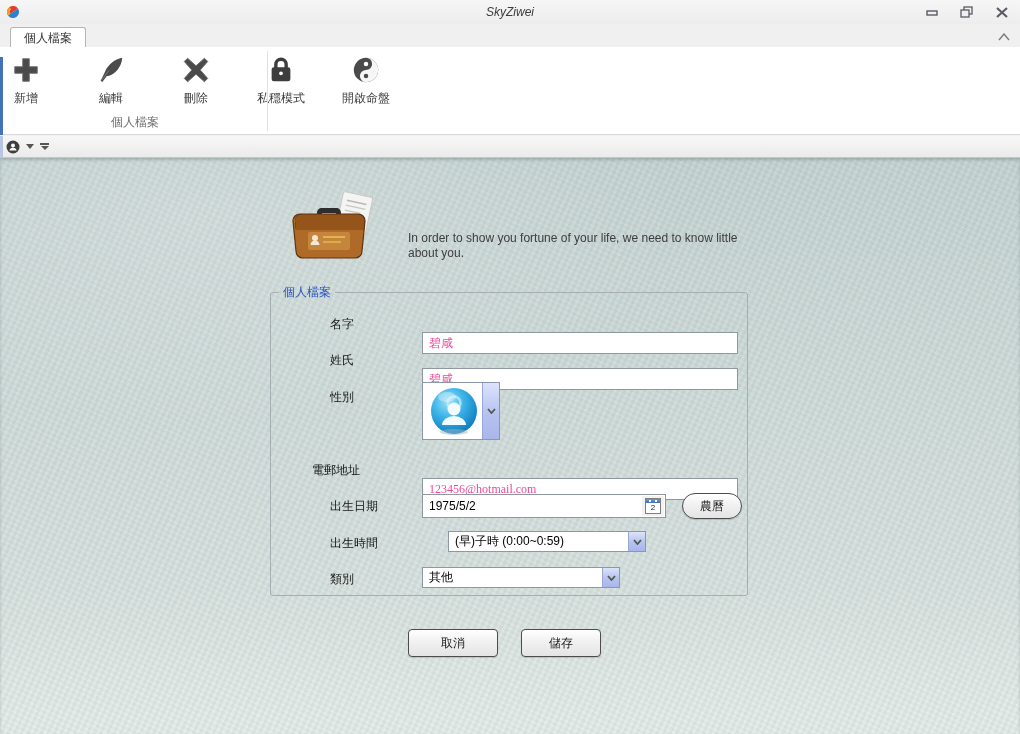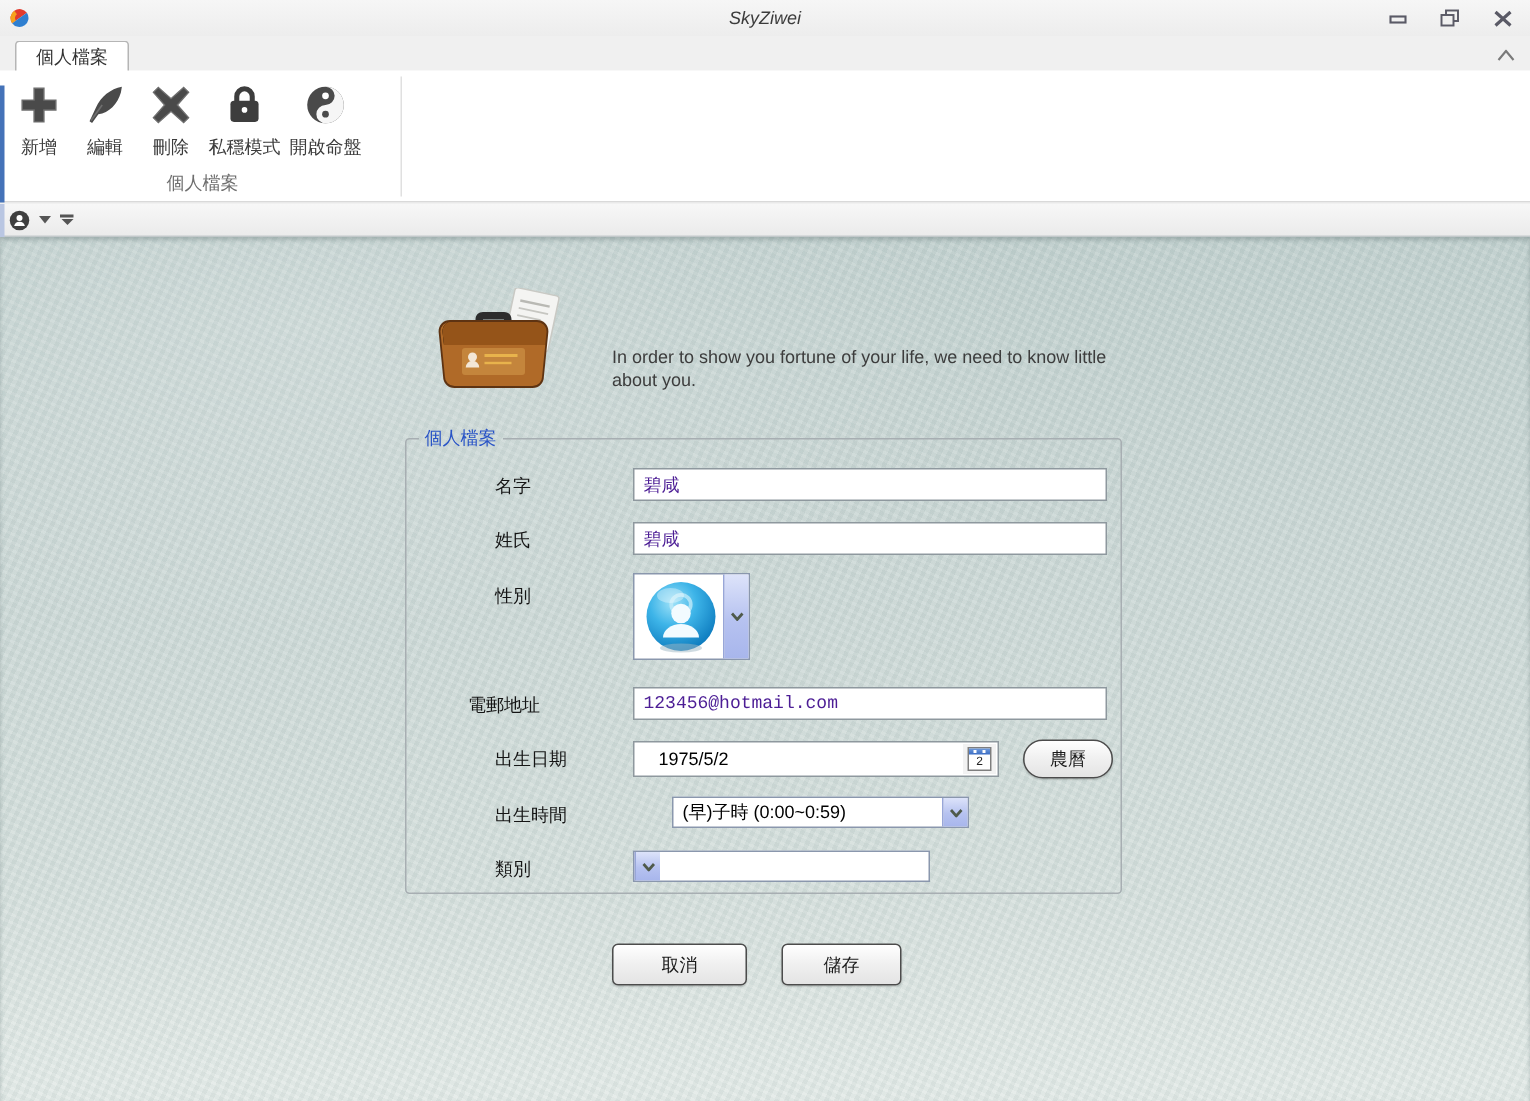--- a/index.html
+++ b/index.html
@@ -18,21 +18,21 @@
   .tabrow { position:absolute; left:0; top:24px; width:100%; height:23px; background:#f0f0f0; }
   .tab { position:absolute; left:10px; top:3px; width:76px; height:21px; background:#fff;
          border:1px solid #b5b5b5; border-bottom:none; border-radius:3px 3px 0 0;
          display:flex; align-items:center; justify-content:center; color:#333; }
   .ribbon-collapse { position:absolute; right:10px; top:6px; color:#7a7a7a; }
 
   
   .ribbon { position:absolute; left:0; top:47px; width:100%; height:88px; background:#fff; border-bottom:1px solid #d9d9d9; }
   .ribbon-accent { position:absolute; left:0; top:10px; width:3px; height:78px; background:#4472b8; }
   .rb-group { position:absolute; left:4px; top:2px; height:84px; width:262px; }
-  .rb-buttons { display:flex; align-items:flex-start; }
+  .rb-buttons { display:flex; align-items:flex-start;gap:41px; }
   .rb-btn { display:flex; flex-direction:column; align-items:center; padding:4px 3px 0 3px; min-width:44px; cursor:default; }
   .rb-btn .ico { width:34px; height:34px; display:flex; align-items:center; justify-content:center; }
   .rb-btn .lbl { margin-top:3px; color:#3c3c3c; white-space:nowrap; }
   .rb-grouplabel { position:absolute; left:0; bottom:2px; width:262px; text-align:center; color:#6e6e6e; }
   .rb-sep { position:absolute; left:267px; top:4px; width:1px; height:80px; background:#e0e0e0; }
 
   
   .qat { position:absolute; left:0; top:136px; width:100%; height:22px;
          background:linear-gradient(#f7f7f7,#ebebeb); border-bottom:1px solid #c2c8ca;
          display:flex; align-items:center; padding-left:6px; gap:6px; }
@@ -57,31 +57,31 @@
 
   .briefcase { position:absolute; left:288px; top:34px; }
 
   
   fieldset.groupbox { position:absolute; left:270px; top:126px; width:478px; height:312px;
     border:1px solid #a7aeb2; border-radius:3px; }
   fieldset.groupbox legend { margin-left:8px; padding:0 4px; color:#2853c6; }
 
   .fld-label { position:absolute; color:#151515; }
   .txt { position:absolute; height:22px; border:1px solid #8e989e; background:#fff; padding:0 6px;
-         font-family:Liberation Mono, monospace; font-size:12px; color:#4c1d95; }
+         font-family:Liberation Serif, serif; font-size:12px; color:#ec4899;margin-top:20px; }
 
   
   .combo { position:absolute; background:#fff; border:1px solid #8a97ad; display:flex; }
   .combo .val { flex:1; display:flex; align-items:center; padding-left:6px; color:#000; overflow:hidden; white-space:nowrap; }
   .combo .arrow { width:17px; border-left:1px solid #98a6d8;
     background:linear-gradient(#dde3fa,#b6c2f0 55%,#a8b6ec); display:flex; align-items:center; justify-content:center; }
 
   
   .datebox { position:absolute; border:1px solid #8e989e; background:#fff; display:flex; align-items:center; }
-  .datebox .dval { flex:1; padding-left:16px; color:#000; }
+  .datebox .dval { flex:1; padding-left:6px; color:#000; }
   .cal-btn { width:22px; height:20px; margin-right:1px; display:flex; align-items:center; justify-content:center; background:#f2f2f2; }
   .cal-ico { position:relative; width:16px; height:16px; background:#fff; border:1px solid #7e7e7e; }
   .cal-ico .bar { position:absolute; left:0; top:0; width:100%; height:4px; background:linear-gradient(#6f9bdc,#3a6cc4); }
   .cal-ico .d1,.cal-ico .d2 { position:absolute; top:1px; width:2px; height:2px; background:#fff; }
   .cal-ico .d1 { left:3px; } .cal-ico .d2 { right:3px; }
   .cal-ico .num { position:absolute; left:0; right:0; bottom:0; text-align:center; font-size:8px; line-height:10px; color:#222; }
 
   
   .pbtn { position:absolute; border:1px solid #4c4c4c; border-radius:4px;
     background:linear-gradient(#ffffff,#f1f1f1 45%,#e4e4e4); display:flex; align-items:center; justify-content:center;
@@ -291,20 +291,21 @@
       <div class="val">(早)子時 (0:00~0:59)</div>
       <div class="arrow">
         <svg class="chev" width="9" height="6" viewBox="0 0 9 6">
             <path d="M1 1 L4.5 5 L8 1" fill="none" stroke="#4f5a4a" stroke-width="1.8"></path>
           </svg>
       </div>
     </div>
 
     <div class="fld-label" style="left:330px; top:413px;">類別</div>
     <div class="combo" style="left:422px; top:409px; width:198px; height:21px;">
+      <div class="val">其他</div>
       <div class="arrow">
         <svg class="chev" width="9" height="6" viewBox="0 0 9 6">
             <path d="M1 1 L4.5 5 L8 1" fill="none" stroke="#4f5a4a" stroke-width="1.8"></path>
           </svg>
       </div>
     </div>
 
     <div class="pbtn" style="left:408px; top:471px; width:90px; height:28px;">
       <span>取消</span>
     </div>

